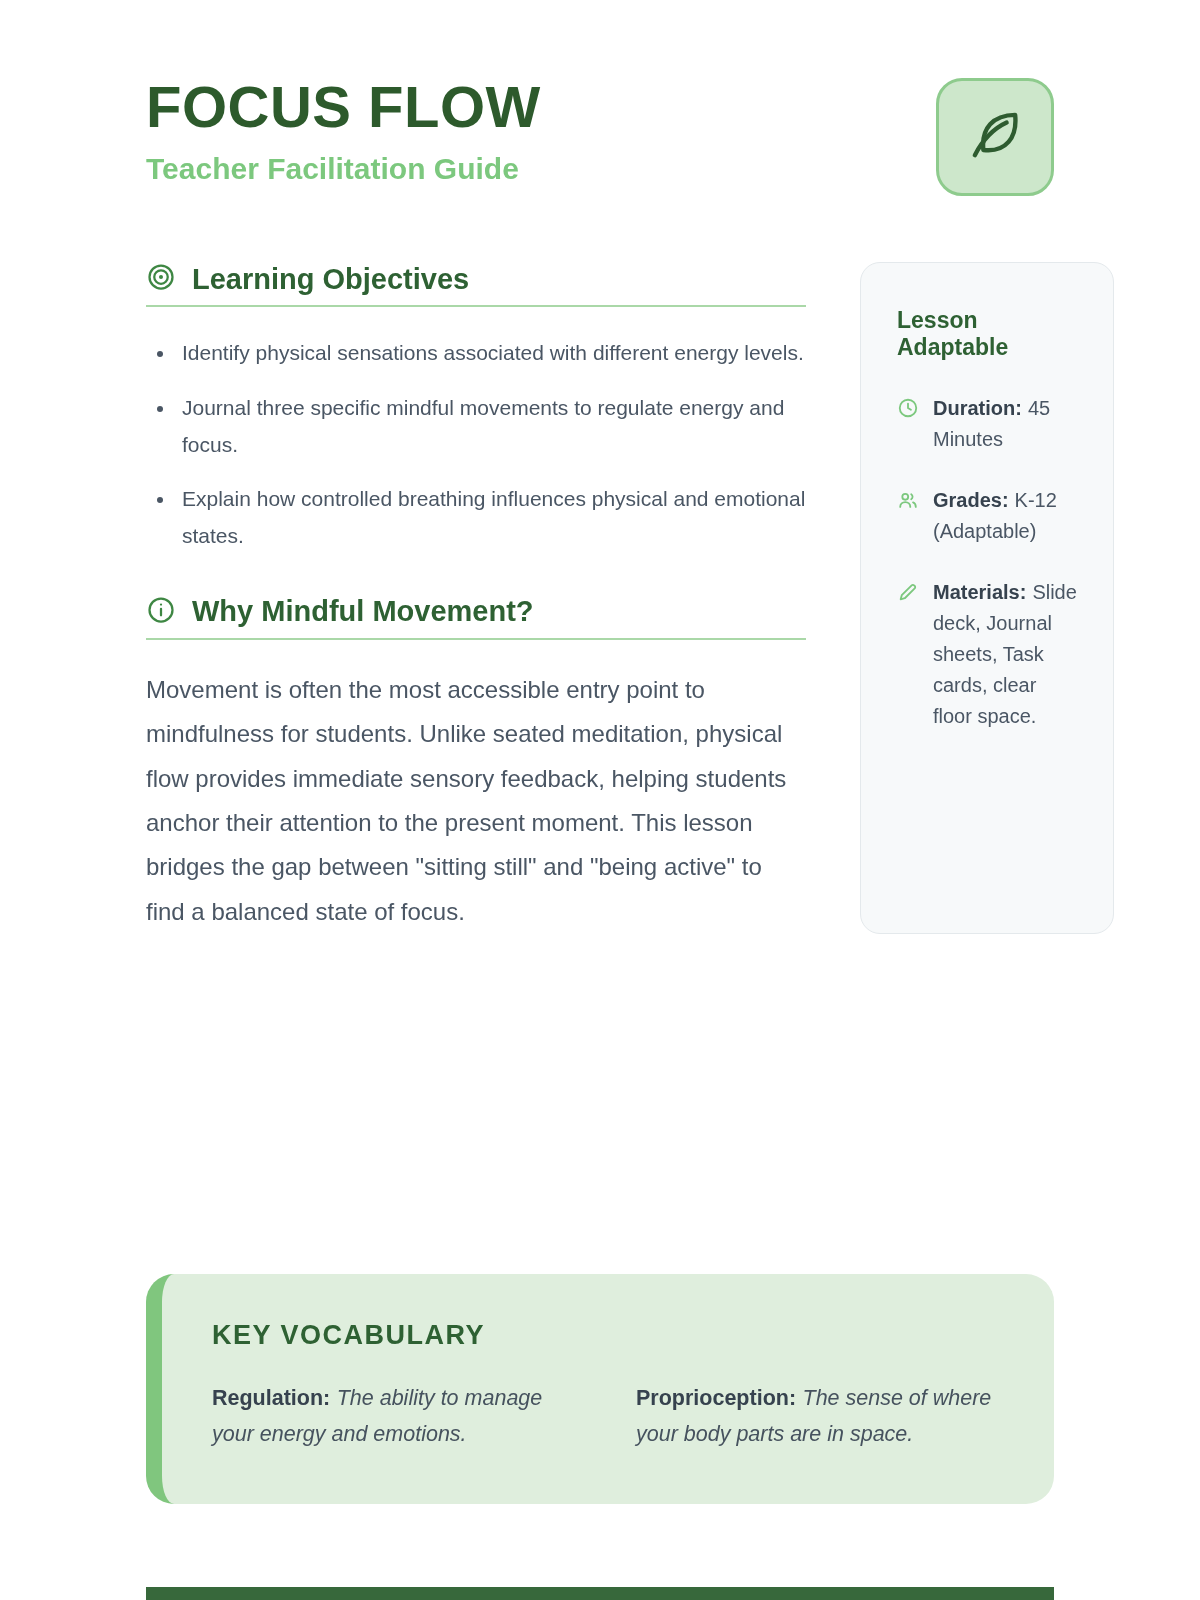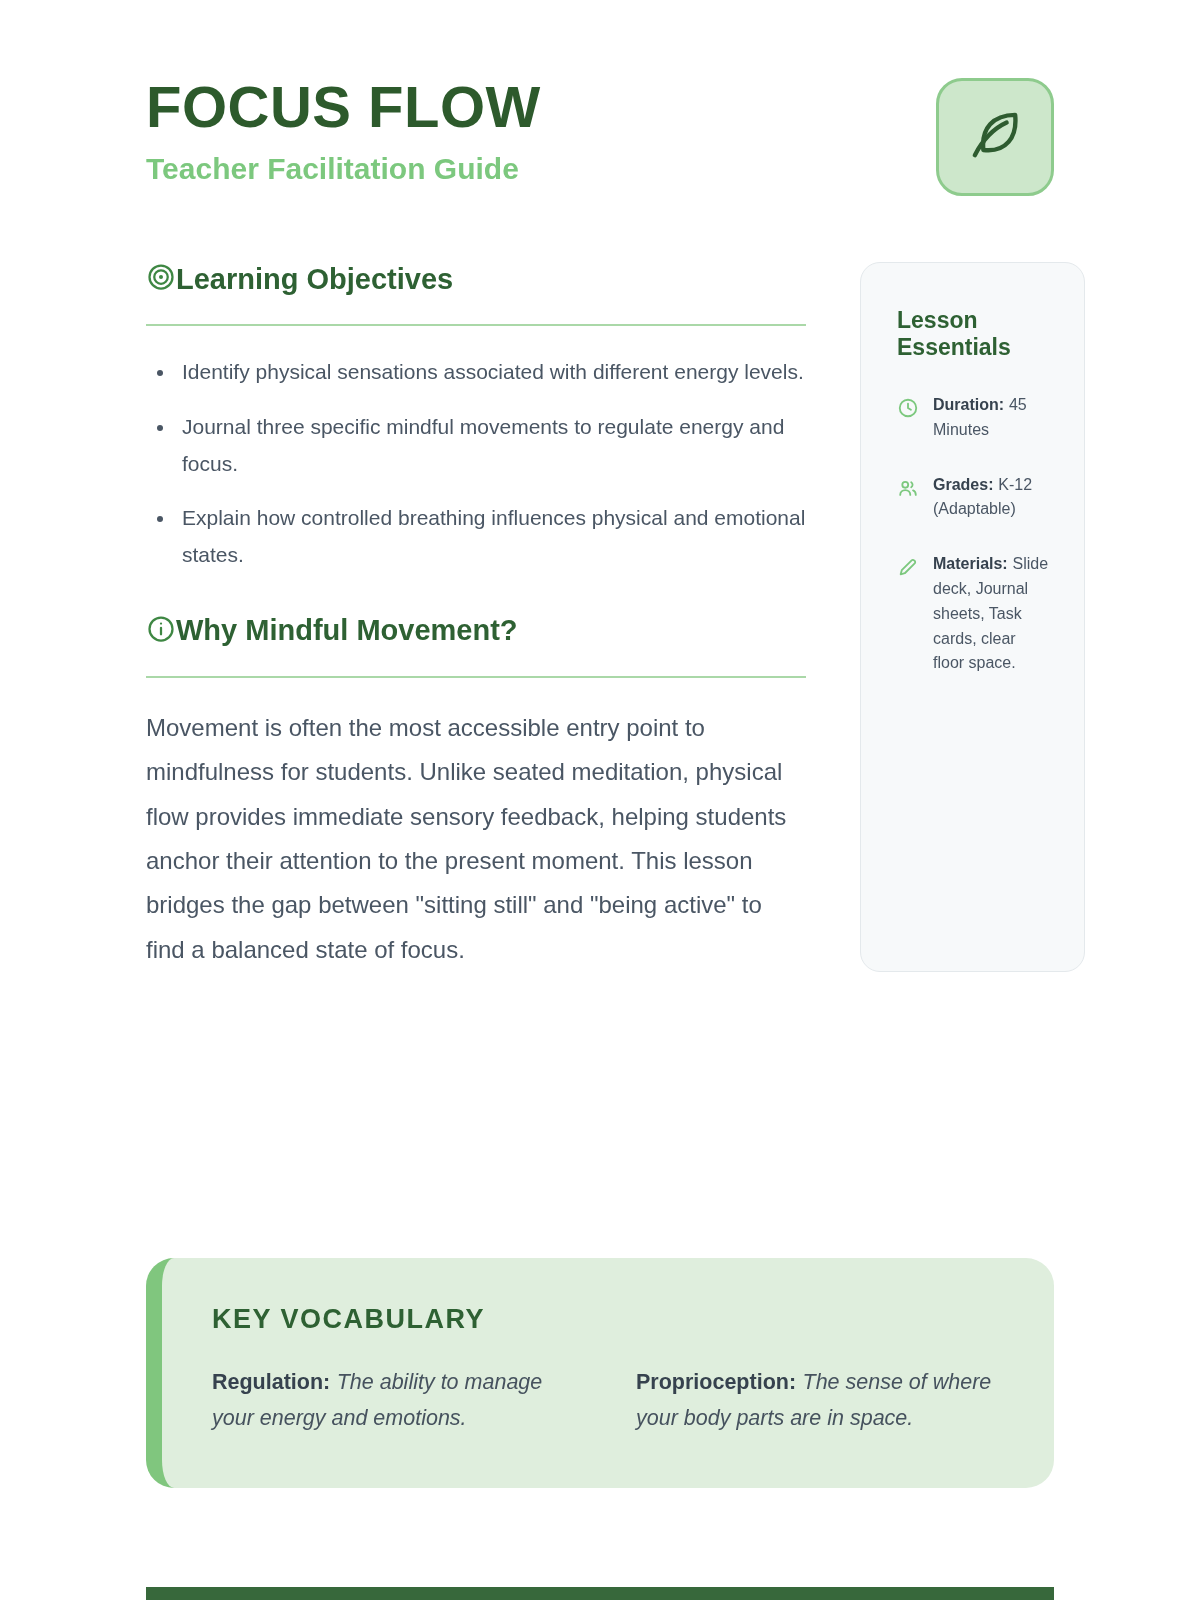--- a/index.html
+++ b/index.html
@@ -13,40 +13,40 @@
   .page-subtitle { margin-top:16px; font-size:30px; font-weight:bold; color:#7cc87e; }
   .logo-box { width:118px; height:118px; border-radius:26px; background:#cde7cb; border:3px solid #8ecb8d;
               display:flex; align-items:center; justify-content:center; flex:none; }
   .logo-box svg { width:62px; height:62px; }
 
   
   .main { display:flex; gap:54px; padding:0 80px; margin-top:66px; align-items:stretch; }
   .col-left { width:660px; flex:none; }
   .col-right { flex:1; }
 
-  .section-heading { display:flex; align-items:center; padding-bottom:28px; border-bottom:2px solid #aad8a8; }
+  .section-heading { display:flex; align-items:center; gap:16px; padding-bottom:9px; border-bottom:2px solid #aad8a8; }
   .section-heading svg { width:30px; height:30px; flex:none; }
   .section-heading h2 { font-size:29px; font-weight:bold; color:#2e6133; }
 
   ul.objectives { list-style:disc; margin:28px 0 0 0; padding-left:30px; color:#4a5664; }
   ul.objectives li { font-size:21px; line-height:1.75; margin-bottom:18px; padding-left:6px; }
 
   .why-section { margin-top:40px; }
   .why-paragraph { margin-top:28px; font-size:24px; line-height:1.85; color:#4a5664; }
 
   
   .card { background:#f7f9fa; border:1px solid #e4e9ec; border-radius:20px; padding:44px 36px; height:100%; }
   .card h3 { font-size:23px; font-weight:bold; color:#2e6133; margin-bottom:32px; }
   .ess-item { display:flex; gap:14px; margin-bottom:30px; }
   .ess-item svg { width:22px; height:22px; flex:none; margin-top:4px; }
-  .ess-text { font-size:16px; line-height:1.55; color:#4a5664; }
+  .ess-text { font-size:20px; line-height:1.55; color:#4a5664; }
   .ess-text strong { color:#36424e; margin-right:.3em; }
 
   
-  .vocab { position:absolute; left:80px; right:80px; bottom:112px; background:#dfeedd; border-radius:28px;
+  .vocab { position:absolute; left:80px; right:80px; bottom:96px; background:#dfeedd; border-radius:28px;
            border-left:16px solid #80c67e; padding:46px 50px 52px 50px; }
   .vocab h3 { font-size:27px; font-weight:bold; color:#2e6133; letter-spacing:1.5px; margin-bottom:30px; }
   .vocab-grid { display:grid; grid-template-columns:1fr 1fr; column-gap:56px; }
   .vocab-entry { font-size:21.5px; line-height:1.65; color:#3f4b57; }
   .vocab-entry strong { color:#36424e; margin-right:.3em; }
   .vocab-entry em { color:#46525e; }
 
   
   .footer-bar { position:absolute; left:80px; right:80px; bottom:0; height:13px; background:#37683b; }
 </style>
@@ -103,21 +103,21 @@
           </span>
           <h2>Why Mindful Movement?</h2>
         </div>
         <p class="why-paragraph">Movement is often the most accessible entry point to mindfulness for students. Unlike seated meditation, physical flow provides immediate sensory feedback, helping students anchor their attention to the present moment. This lesson bridges the gap between "sitting still" and "being active" to find a balanced state of focus.</p>
       </div>
 
     </div>
 
     <div class="col-right">
       <div class="card">
-        <h3>Lesson Essentials</h3>
+        <h3>Lesson Adaptable</h3>
 
         <div class="ess-item">
           <span>
             <svg viewBox="0 0 24 24" fill="none" stroke="#7cc87e" stroke-width="2" stroke-linecap="round">
               <circle cx="12" cy="12" r="9"></circle>
               <path d="M12 7.2V12l3.2 2"></path>
             </svg>
           </span>
           <p class="ess-text">
             <strong>Duration:</strong><span>45 Minutes</span>

